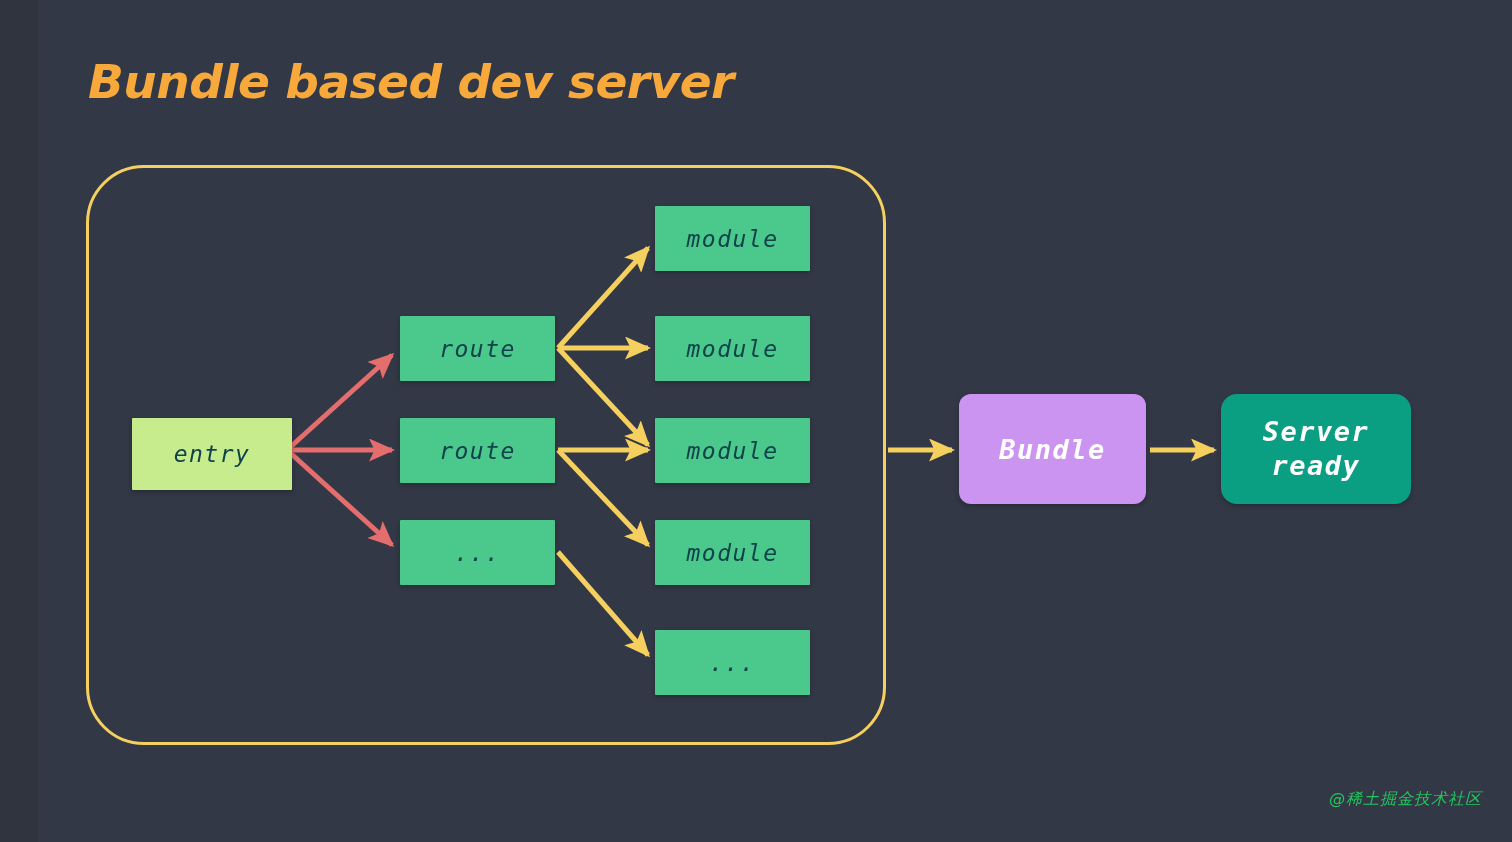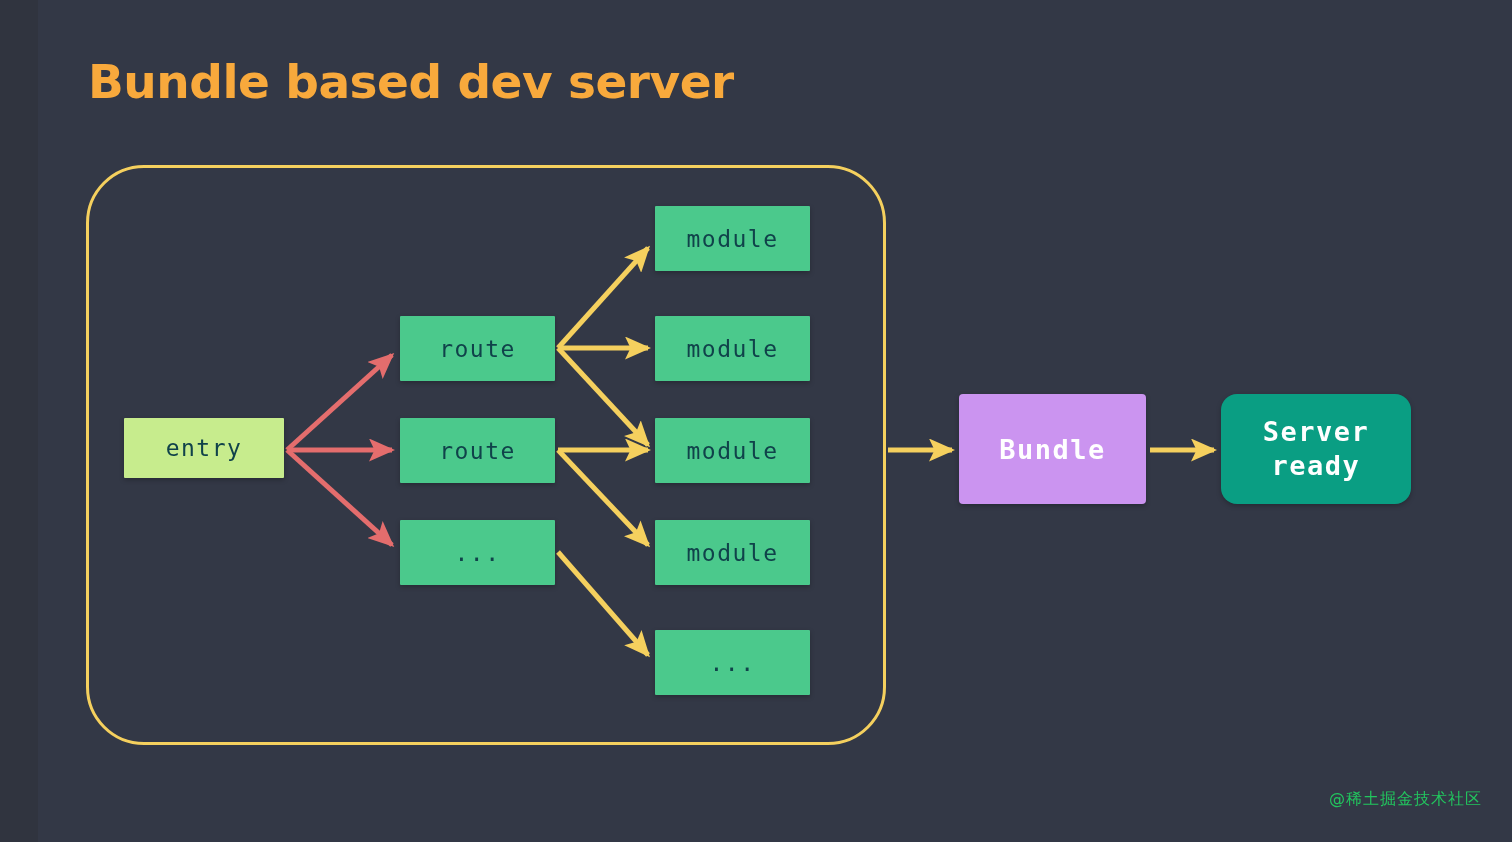--- a/index.html
+++ b/index.html
@@ -7,20 +7,21 @@
     padding: 0;
     background: #313542;
   }
   #stage {
     position: relative;
     width: 1512px;
     height: 842px;
     background: #333846;
     overflow: hidden;
     font-family: "Liberation Sans", sans-serif;
+    font-style: italic;
   }
   
   #left-gutter {
     position: absolute;
     left: 0; top: 0;
     width: 38px; height: 842px;
     background: #30343f;
   }
 
   #title {
@@ -138,32 +139,32 @@
       <line x1="558" y1="348" x2="648" y2="348"></line>
       <line x1="558" y1="348" x2="648" y2="445"></line>
       <line x1="558" y1="450" x2="648" y2="450"></line>
       <line x1="558" y1="450" x2="648" y2="545"></line>
       <line x1="558" y1="552" x2="648" y2="655"></line>
       <line x1="888" y1="450" x2="952" y2="450"></line>
       <line x1="1150" y1="450" x2="1214" y2="450"></line>
     </g>
   </svg>
 
-  <div class="node node-entry" style="left:124px; top:418px; width:160px; height:60px;">entry</div>
+  <div class="node node-entry" style="left:132px; top:418px; width:160px; height:72px;">entry</div>
 
   <div class="node node-green" style="left:400px; top:316px; width:155px; height:65px;">route</div>
   <div class="node node-green" style="left:400px; top:418px; width:155px; height:65px;">route</div>
   <div class="node node-green" style="left:400px; top:520px; width:155px; height:65px;">...</div>
 
   <div class="node node-green" style="left:655px; top:206px; width:155px; height:65px;">module</div>
   <div class="node node-green" style="left:655px; top:316px; width:155px; height:65px;">module</div>
   <div class="node node-green" style="left:655px; top:418px; width:155px; height:65px;">module</div>
   <div class="node node-green" style="left:655px; top:520px; width:155px; height:65px;">module</div>
   <div class="node node-green" style="left:655px; top:630px; width:155px; height:65px;">...</div>
 
-  <div class="node node-bundle" style="left:959px; top:394px; width:187px; height:110px; border-radius:4px;">Bundle</div>
+  <div class="node node-bundle" style="left:959px; top:394px; width:187px; height:110px; border-radius:12px;">Bundle</div>
 
   <div class="node node-server" style="left:1221px; top:394px; width:190px; height:110px; border-radius:16px;">Server
 ready</div>
 
   <div id="watermark">@稀土掘金技术社区</div>
 
 </div>
 
 </body></html>

